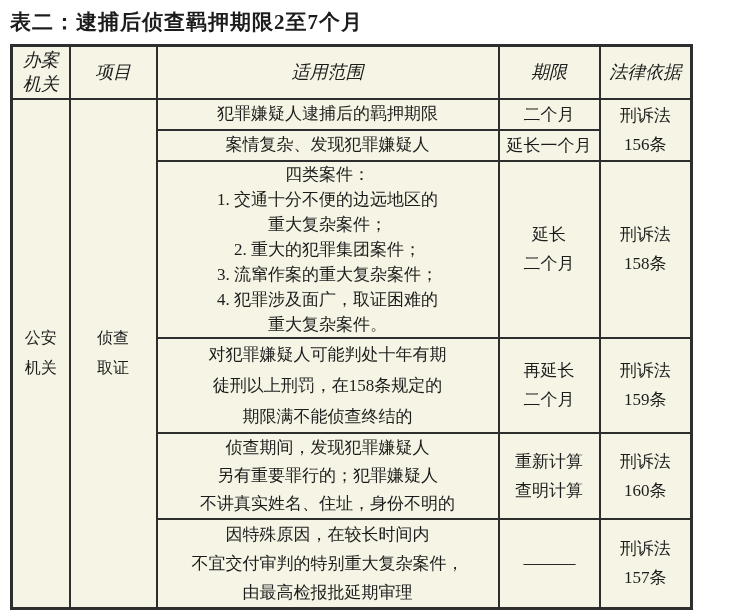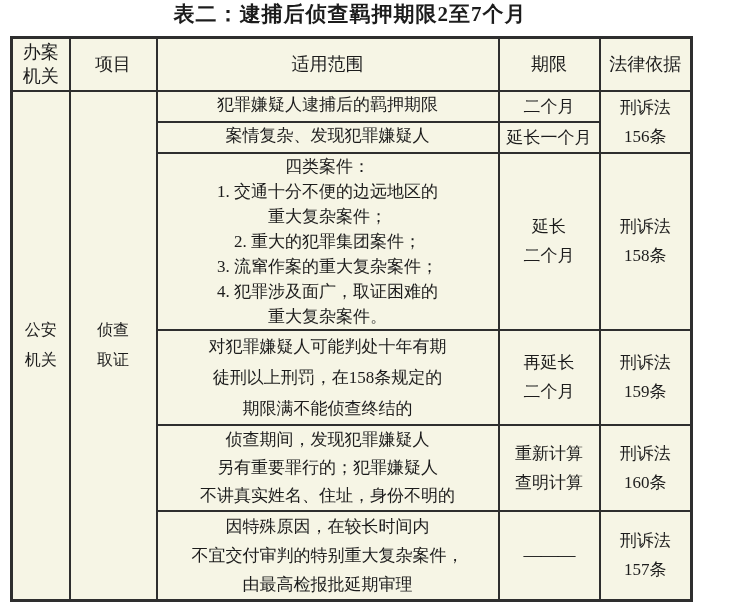--- a/index.html
+++ b/index.html
@@ -8,22 +8,21 @@
     width: 736px;
     height: 610px;
     background: #ffffff;
     overflow: hidden;
     font-family: "Liberation Serif", "DejaVu Serif", serif;
     color: #1c1c1c;
   }
   .page { width: 736px; height: 610px; position: relative; }
   .title {
     width: 680px;
-    margin: 1px 0 0 10px;
-    text-align: center;
+    margin: 9px 0 0 10px;
     font-size: 21px;
     font-weight: bold;
     letter-spacing: 1px;
     line-height: 27px;
     white-space: pre-line;
   }
   table.grid {
     border-collapse: collapse;
     table-layout: fixed;
     width: 680px;
@@ -43,30 +42,30 @@
     padding: 0;
     white-space: pre-line;
     background: #f6f5e5;
   }
   th {
     font-weight: normal;
     font-size: 18px;
     line-height: 24px;
   }
   td { font-size: 17px; }
-  tr.rh { height: 53px; }
+  tr.rh { height: 53px; font-style: italic; }
   tr.r1 { height: 30px; }
   tr.r2 { height: 29px; }
   tr.r3 { height: 177px; }
   tr.r4 { height: 94px; }
   tr.r5 { height: 84px; }
   tr.r6 { height: 88px; }
   td.organ, td.item { font-size: 16px; line-height: 30px; }
   td.period, td.basis { line-height: 29px; text-align: center; }
-  tr.r1 td.scope, tr.r2 td.scope { line-height: 26px; font-family: Liberation Mono, monospace; }
+  tr.r1 td.scope, tr.r2 td.scope { line-height: 26px; }
   tr.r3 td.scope { line-height: 25px; }
   tr.r4 td.scope { line-height: 31px; }
   tr.r5 td.scope { line-height: 28px; }
   tr.r6 td.scope { line-height: 29px; font-family: Liberation Serif, serif; }
   td.dash { letter-spacing: -1px; font-size: 18px; }
 </style>
 </head>
 <body>
 
 <div class="page">

